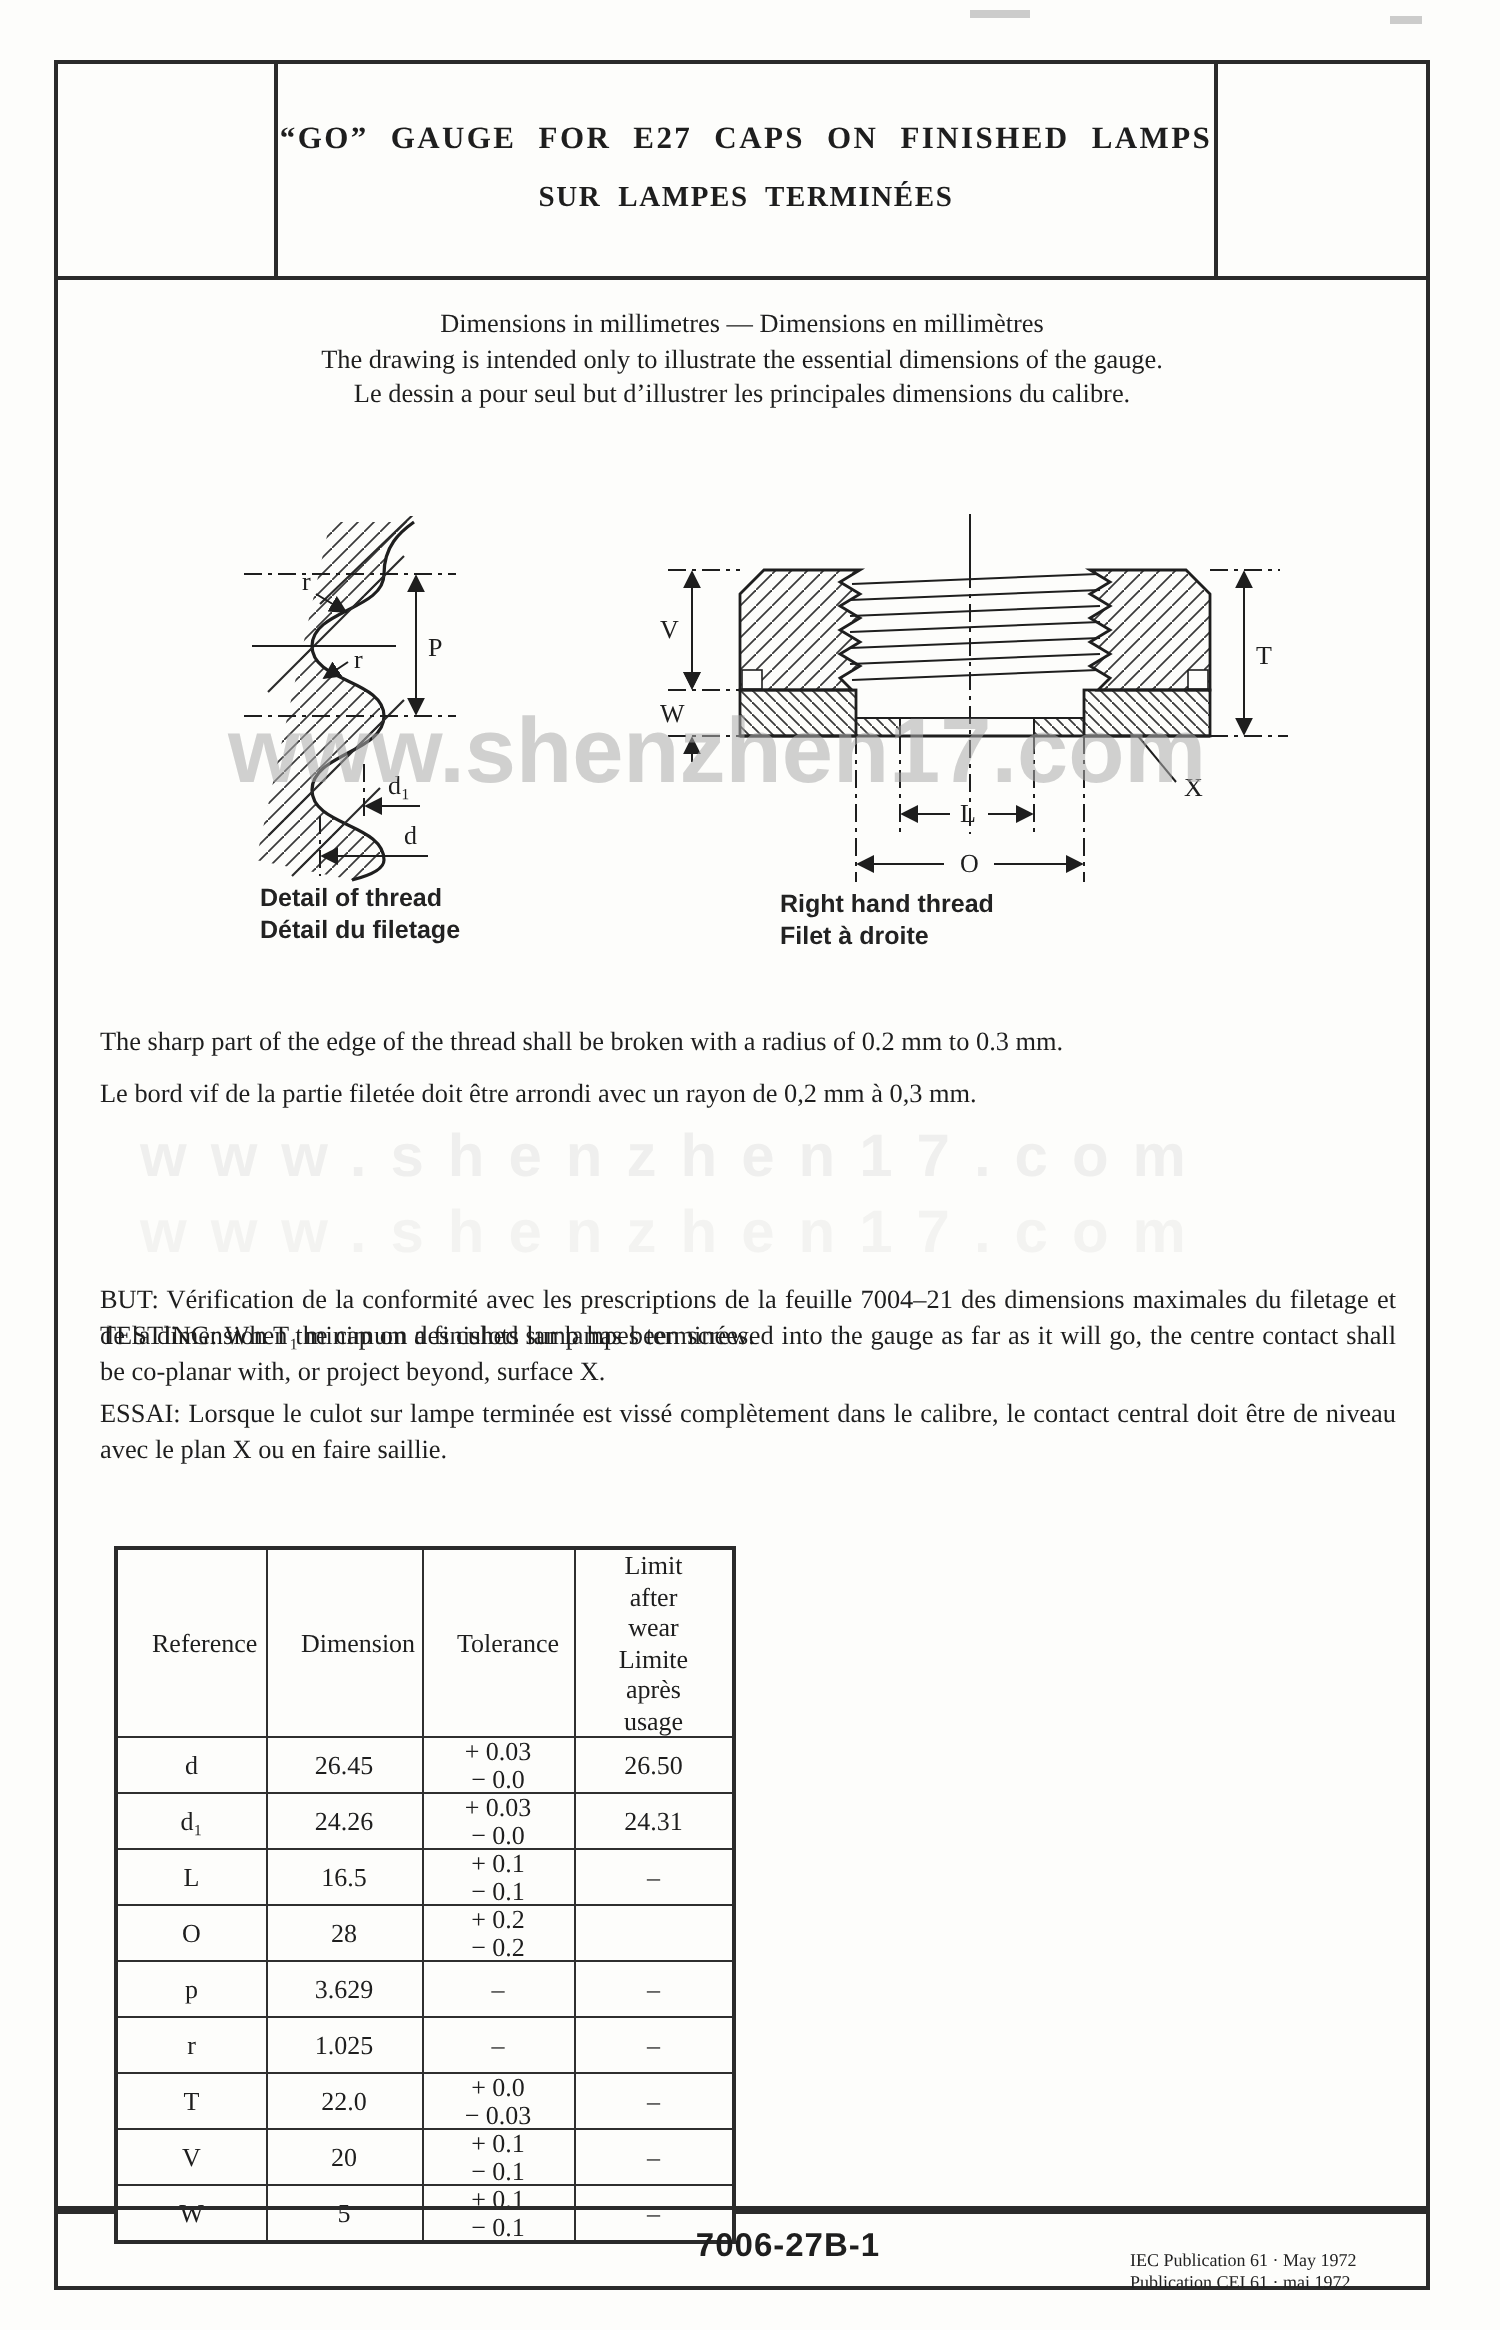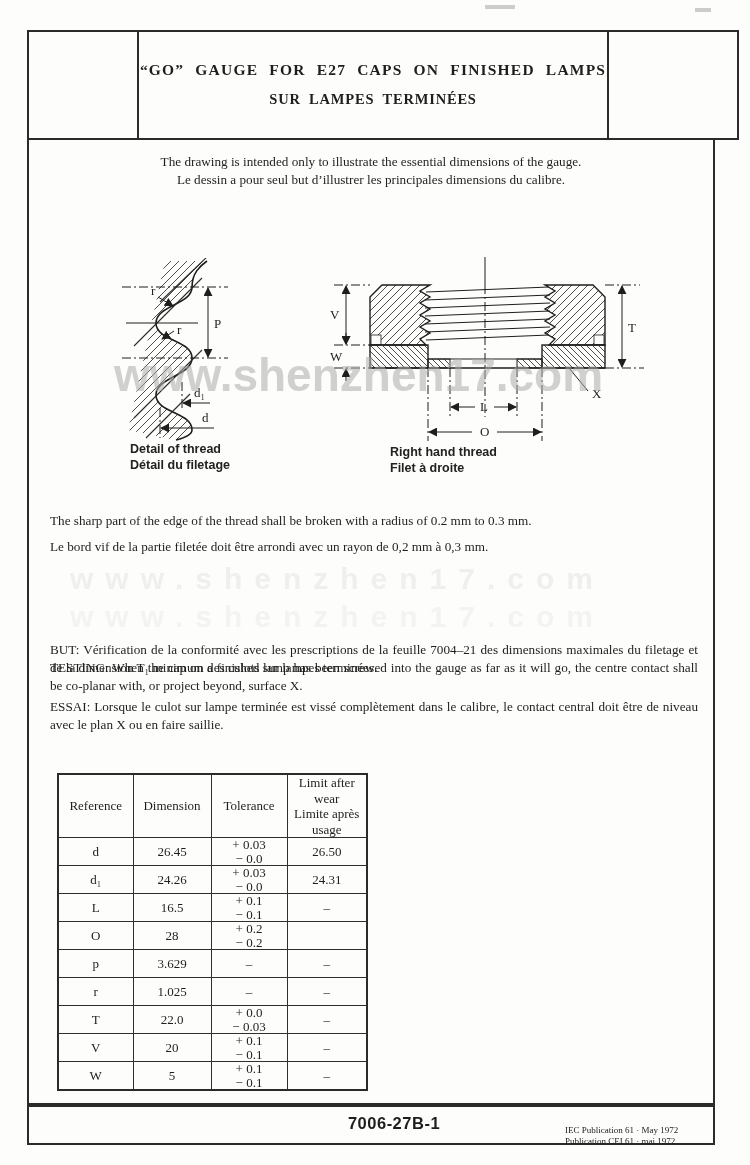--- a/index.html
+++ b/index.html
@@ -32,55 +32,56 @@
   .watermark-ghost{z-index:6;font-family:"Liberation Sans","DejaVu Sans",sans-serif;font-weight:bold;
     white-space:nowrap;color:rgba(190,190,190,0.22);}
 
   
   .note{left:50px;width:648px;font-size:13.2px;line-height:17.5px;text-align:justify;}
 
   
   table.dims{border-collapse:collapse;table-layout:fixed;background:#fdfdfb;}
   table.dims th,table.dims td{
     border:1px solid #2f2f2f;text-align:center;vertical-align:middle;
-    padding:0 1px;font-weight:normal;white-space:pre-line;}
+    padding:0 17px;font-weight:normal;white-space:pre-line;}
   table.dims{border:2px solid #2b2b2b;}
   table.dims th{font-size:13px;line-height:15.5px;height:62px;}
   table.dims td{font-size:13px;height:27px;line-height:13.5px;}
 
   
   .sheet-number{font-family:"Liberation Sans","DejaVu Sans",sans-serif;font-weight:bold;
     font-size:16.5px;letter-spacing:0.5px;}
   .pub-info{font-size:9px;line-height:11px;color:#222;}
 
   .speck{position:absolute;background:rgba(60,60,60,0.25);}
   svg text{font-family:"Liberation Serif","DejaVu Serif",serif;font-size:13px;fill:#1e1e1e;}
 </style>
 </head>
 <body>
 
 <div class="page">
 
   <div class="speck" style="left:485px;top:5px;width:30px;height:4px;"></div>
   <div class="speck" style="left:695px;top:8px;width:16px;height:4px;"></div>
 
-  <div class="box" style="left:27px;top:30px;width:684px;height:106px;padding-left:24px;">
+  <div class="box" style="left:27px;top:30px;width:684px;height:106px;">
     <div class="vline" style="left:108px;"></div>
     <div class="vline" style="left:578px;"></div>
     <div class="title-cell">
       <div class="title-en">“GO” GAUGE FOR E27 CAPS ON FINISHED LAMPS</div>
       <div class="title-fr">
         <div>SUR LAMPES TERMINÉES</div>
       </div>
     </div>
   </div>
 
   <div class="box" style="left:27px;top:138px;width:684px;height:965px;"></div>
 
   <div class="abs intro">
+    <div>Dimensions in millimetres — Dimensions en millimètres</div>
     <div>The drawing is intended only to illustrate the essential dimensions of the gauge.</div>
     <div>Le dessin a pour seul but d’illustrer les principales dimensions du calibre.</div>
   </div>
 
   <svg class="abs" style="left:110px;top:258px;" width="195" height="184" viewBox="0 0 195 184">
     <defs>
       <pattern id="hfwd" patternUnits="userSpaceOnUse" width="8" height="8">
         <path d="M0,8 L8,0" stroke="#3a3a3a" stroke-width="0.9"></path>
       </pattern>
       <marker id="arrL" viewBox="0 0 10 10" refX="9" refY="5" markerWidth="9" markerHeight="9" orient="auto-start-reverse">

